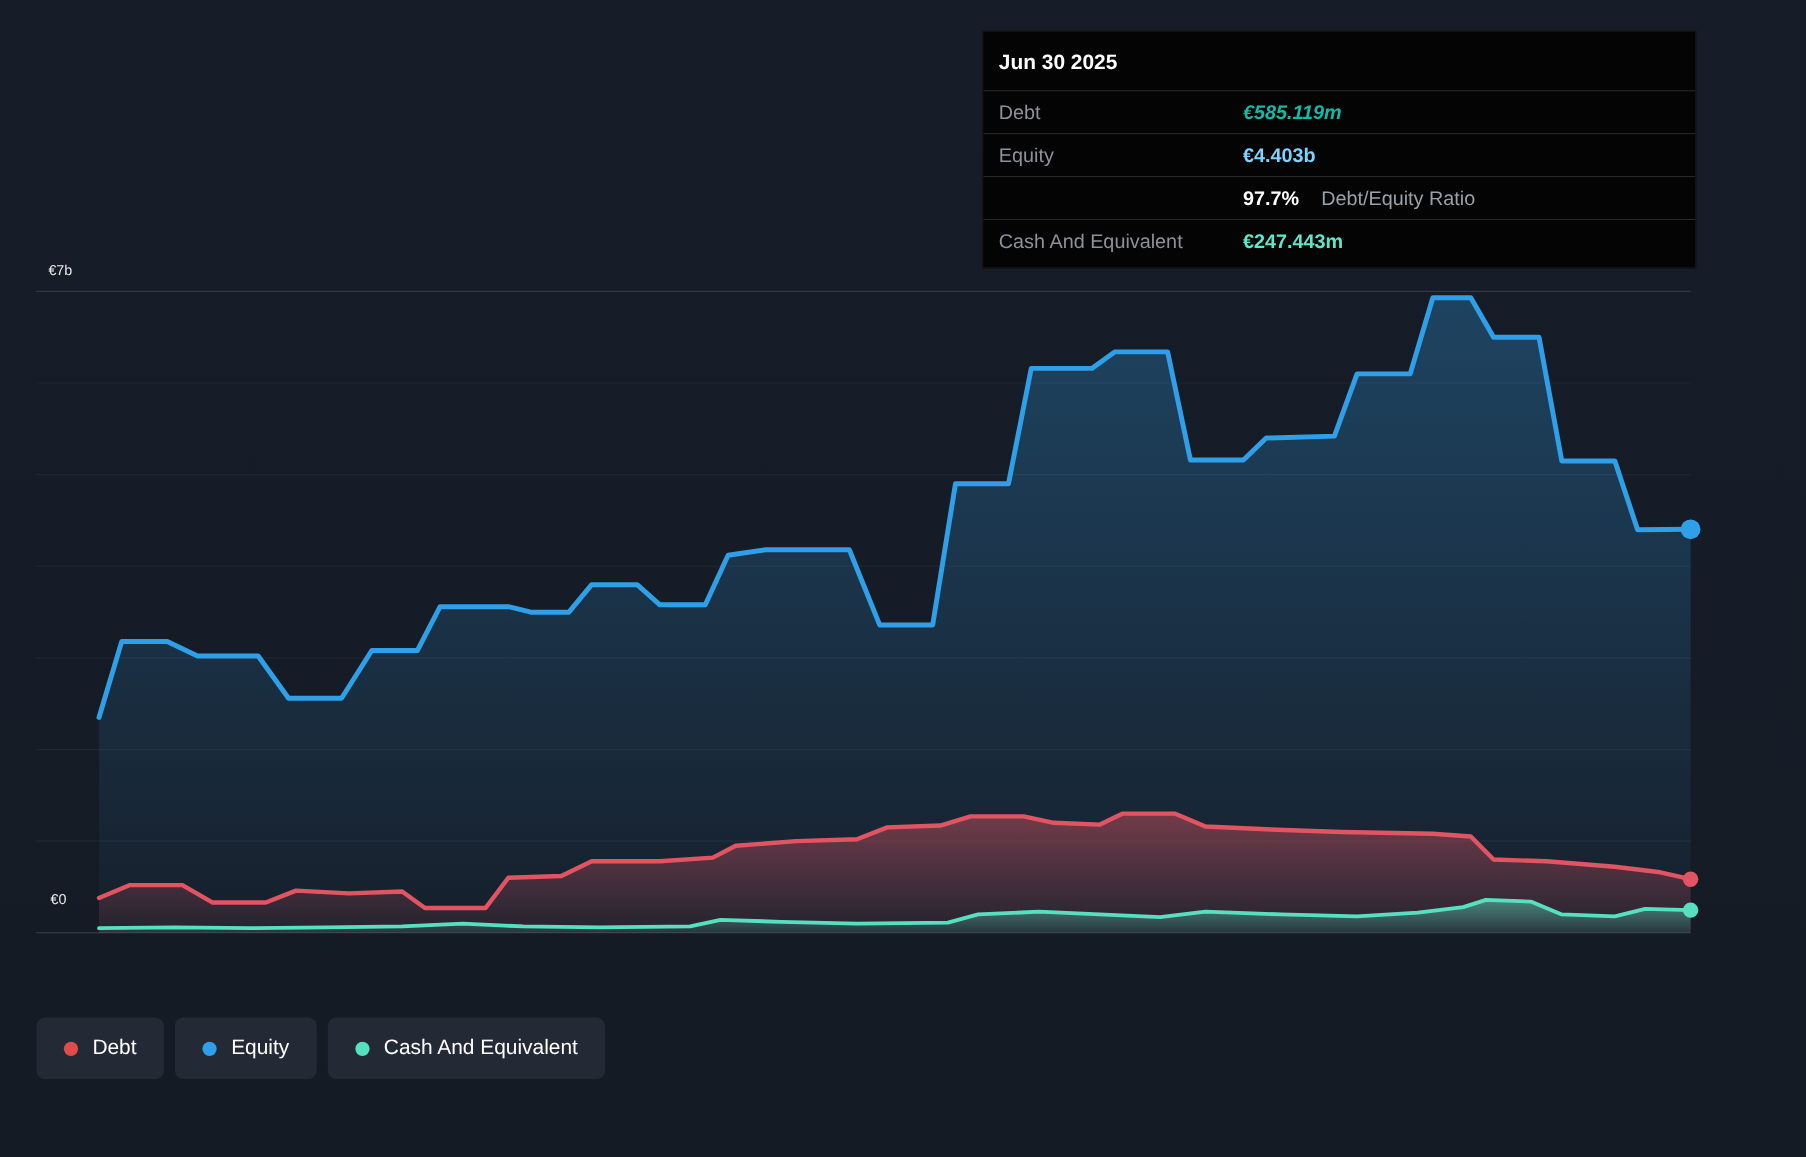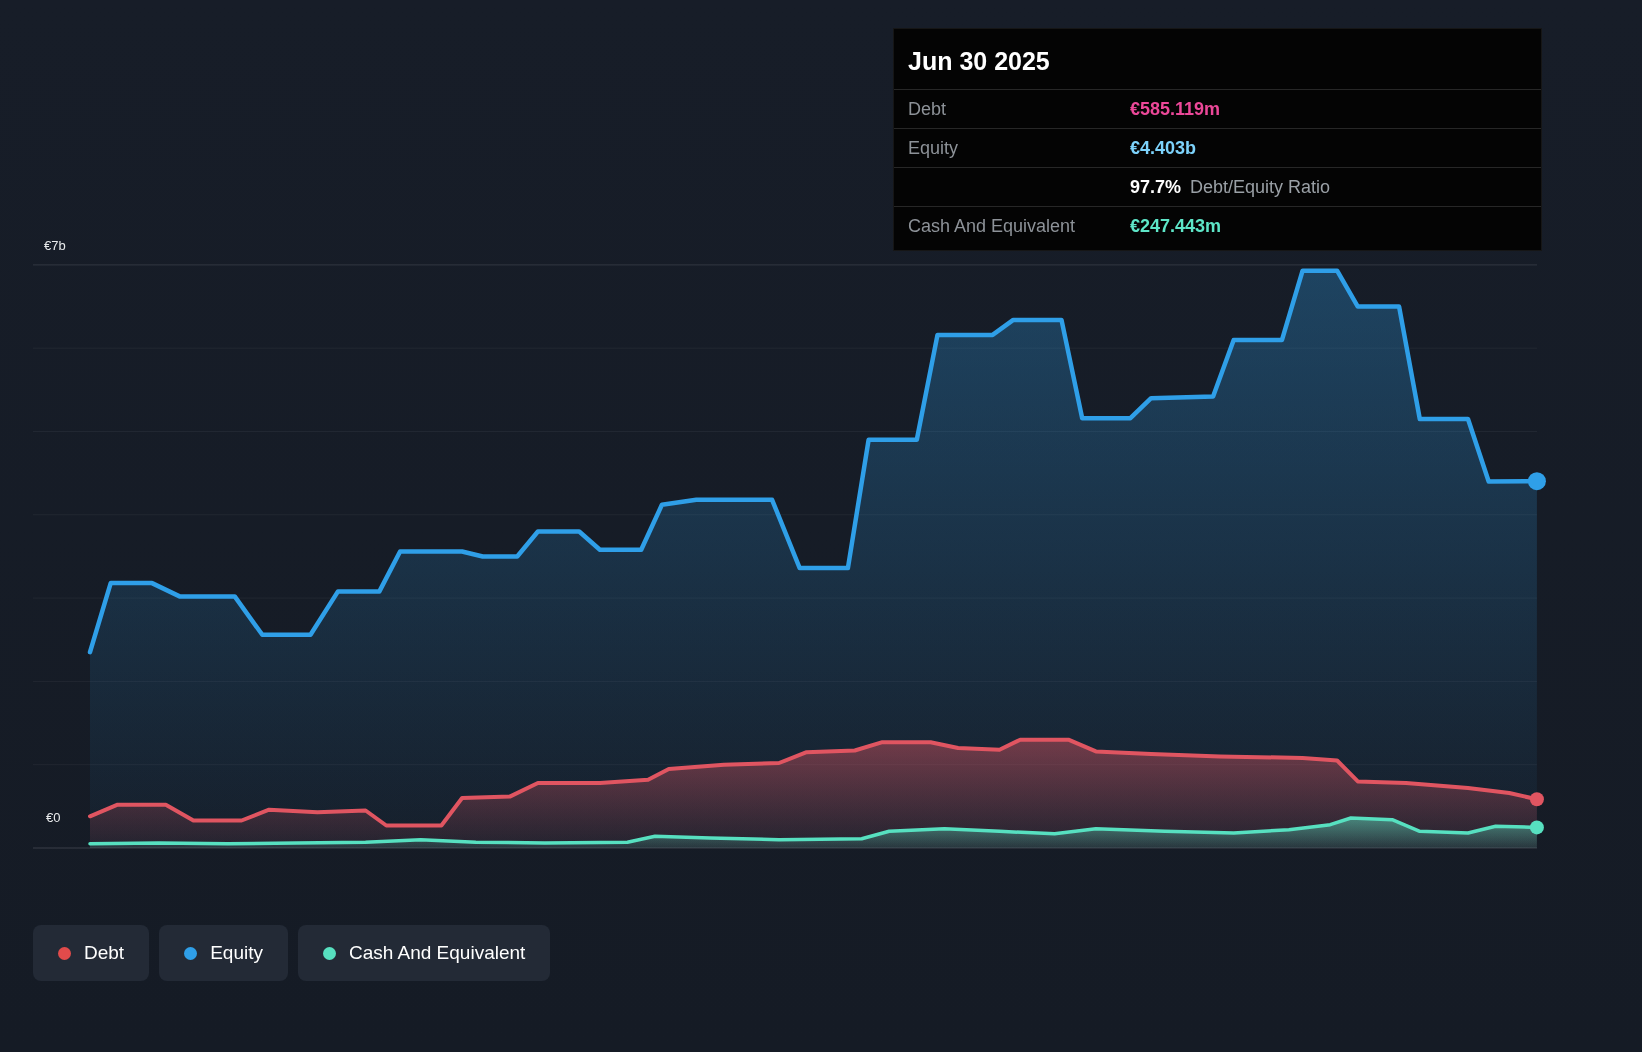--- a/index.html
+++ b/index.html
@@ -12,26 +12,26 @@
   .y-label{position:absolute;font-size:13px;color:#e8eaec;}
   .y-label.top{left:44px;top:238px;}
   .y-label.zero{left:46px;top:810px;}
   #x-axis{position:absolute;left:0;top:860px;width:100%;height:30px;}
   .x-label{position:absolute;top:0;transform:translateX(-50%);font-size:19px;color:#d6d9dd;white-space:nowrap;}
 
   .tooltip{
     position:absolute;left:893px;top:28px;width:649px;box-sizing:border-box;
     background:#040404;border:1px solid #161616;padding:8px 0 5px 0;
   }
-  .tt-title{font-size:25px;font-weight:bold;color:#ffffff;padding:10px 22px 13px 14px;}
+  .tt-title{font-size:19px;font-weight:bold;color:#ffffff;padding:10px 22px 13px 14px;}
   .tt-row{display:flex;align-items:center;border-top:1px solid #272727;padding:7px 14px;font-size:18px;min-height:24px;}
   .tt-label{width:222px;flex:none;color:#8d9298;}
   .tt-value{font-weight:bold;}
   .tt-ratio-bold{color:#ffffff;font-weight:bold;}
-  .tt-ratio-rest{color:#9aa0a6;font-weight:normal;margin-left:9px;}
+  .tt-ratio-rest{color:#9aa0a6;font-weight:normal;margin-left:20px;}
 
   #legend{position:absolute;left:33px;top:925px;display:flex;gap:10px;}
   .pill{
     display:flex;align-items:center;gap:13px;height:56px;padding:0 25px;
     background:#232a36;border-radius:8px;color:#ffffff;font-size:19px;cursor:pointer;
     user-select:none;white-space:nowrap;
   }
   .dot{width:13px;height:13px;border-radius:50%;flex:none;}
 </style>
 </head>
@@ -74,21 +74,21 @@
     </svg>
 
   <div class="y-label top">€7b</div>
   <div class="y-label zero">€0</div>
 
 
   <div class="tooltip">
     <div class="tt-title">Jun 30 2025</div>
     <div class="tt-row">
       <span class="tt-label">Debt</span>
-      <span class="tt-value" style="color: #ec4899;">€585.119m</span>
+      <span class="tt-value" style="color: #14b8a6; font-style: italic;">€585.119m</span>
     </div>
     <div class="tt-row">
       <span class="tt-label">Equity</span>
       <span class="tt-value" style="color: #7dd3fc;">€4.403b</span>
     </div>
     <div class="tt-row">
       <span class="tt-label"></span>
       <span class="tt-value">
         <span class="tt-ratio-bold">97.7%</span><span class="tt-ratio-rest">Debt/Equity Ratio</span>
       </span>

